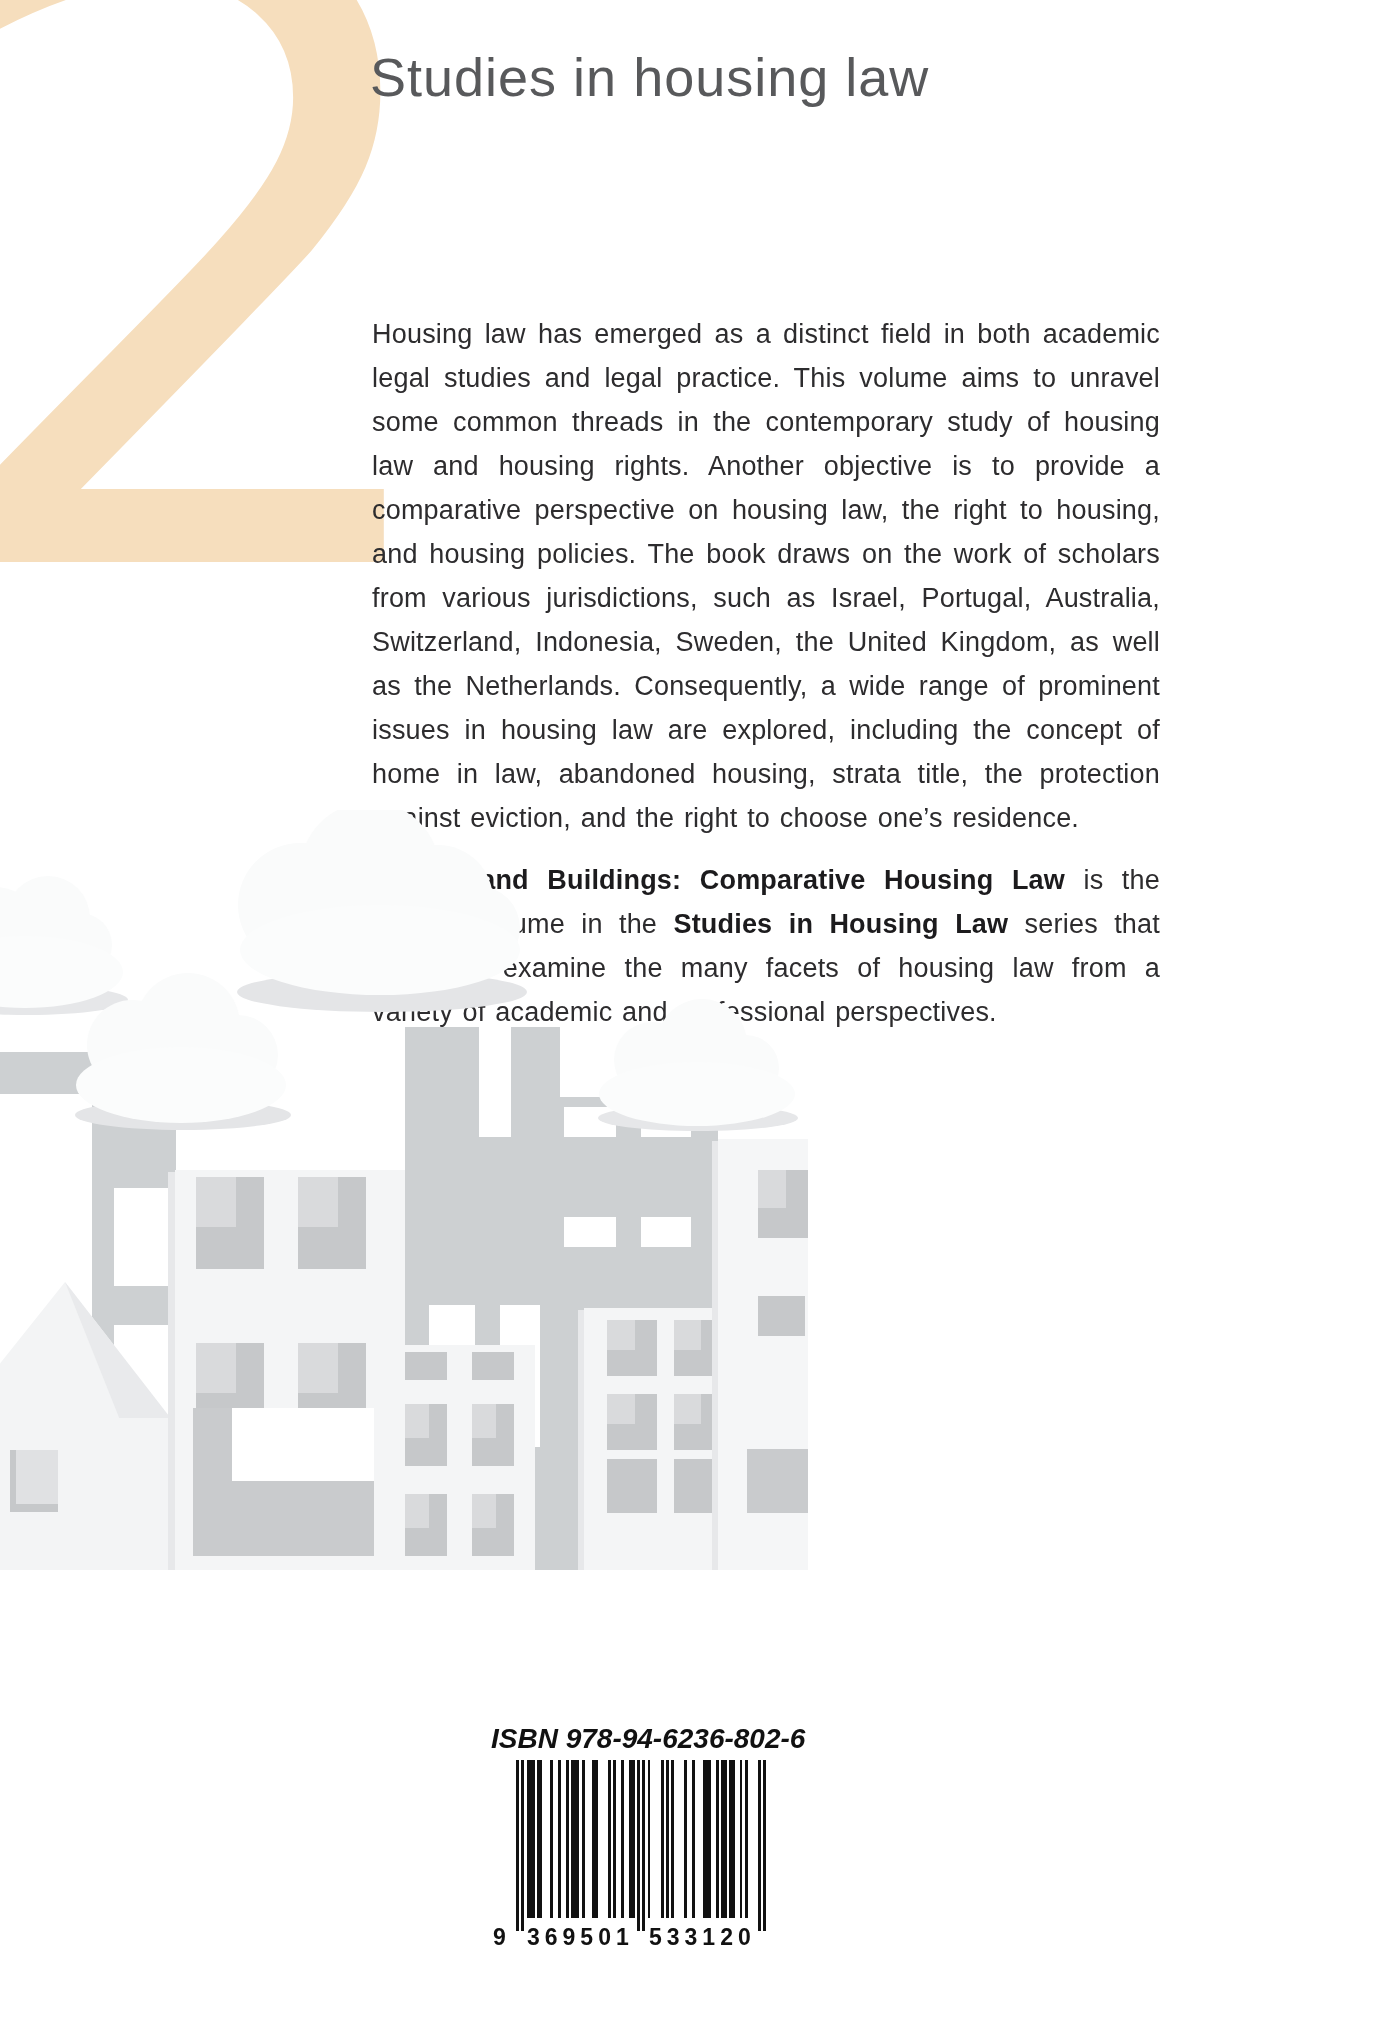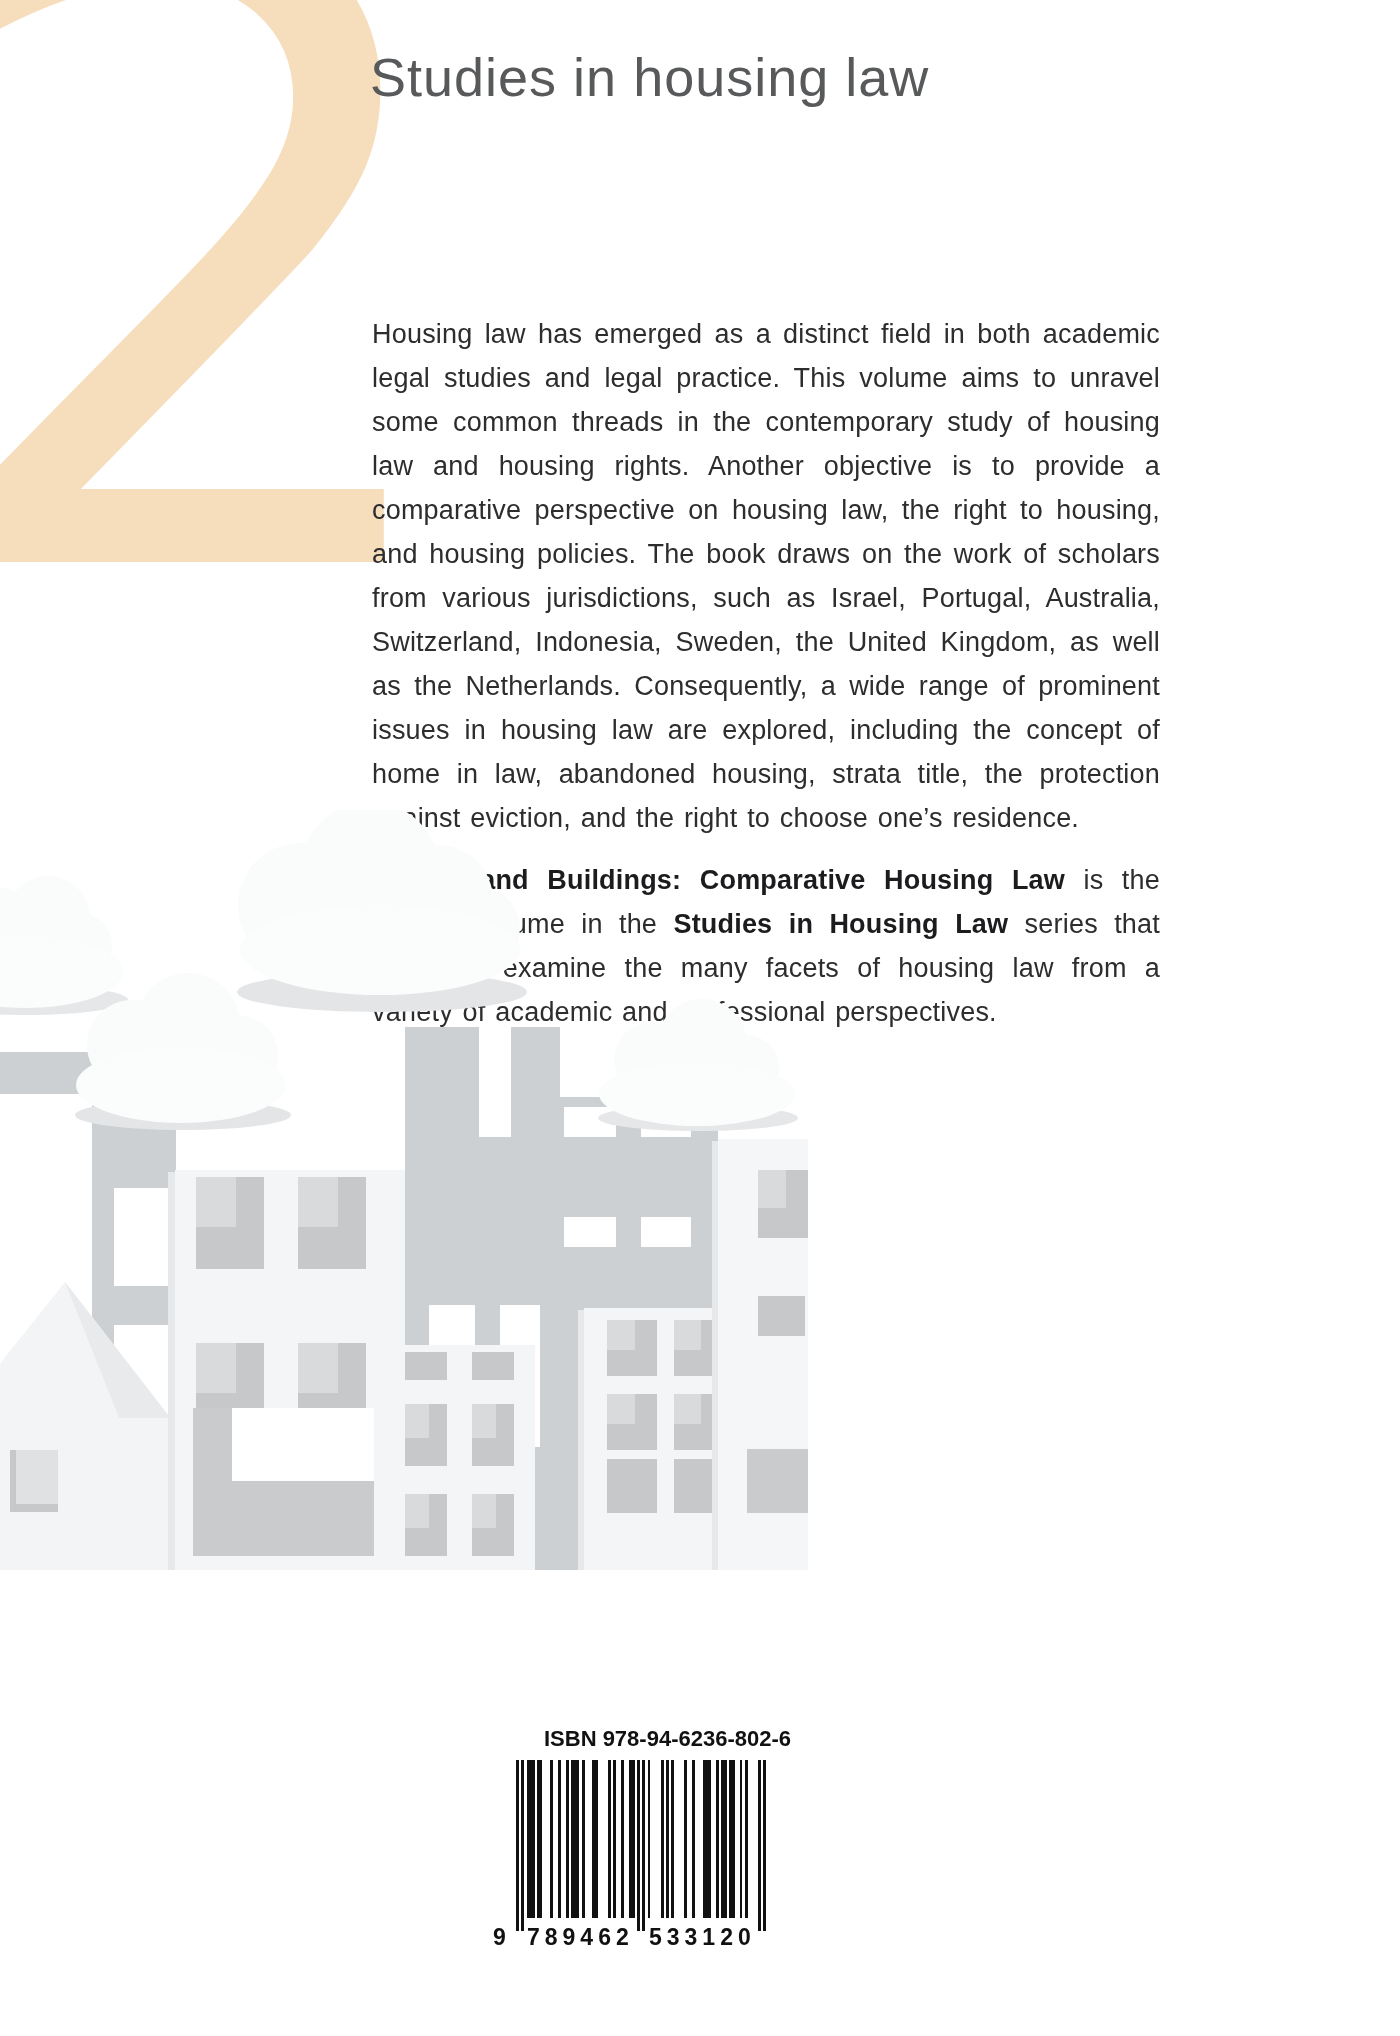--- a/index.html
+++ b/index.html
@@ -22,22 +22,22 @@
     text-align:justify;word-spacing:2px;letter-spacing:.2px;margin:0;
   }
   .blurb-1{top:312px;}
   .blurb-2{top:858px;}
   .blurb b{color:#1c1b1d;}
   
   .city-svg{position:absolute;left:0;top:810px;}
   
   .barcode-block{position:absolute;left:491px;top:1726px;width:300px;height:235px;}
   .isbn-label{
-    display:block;text-align:right;font-size:22px;font-weight:700;
-    color:#111;line-height:26px;white-space:nowrap;letter-spacing:0;
+    display:block;text-align:right;font-size:28px;font-weight:700;
+    color:#111;line-height:26px;white-space:nowrap;letter-spacing:0;font-style:italic;
   }
   .ean-svg{display:block;margin:8px auto 0;}
   .barcode-digits{position:absolute;top:198px;left:0;width:300px;height:30px;font-size:23px;font-weight:600;color:#111;}
   .barcode-digits span{position:absolute;top:0;white-space:nowrap;}
   .digit-left{left:2px;}
   .digit-g1{left:36px;letter-spacing:5px;}
   .digit-g2{left:158px;letter-spacing:5px;}
 </style>
 </head>
 <body>
@@ -212,18 +212,18 @@
         <rect x="207.89" y="0" width="2.78" height="158" fill="#111111"></rect>
         <rect x="213.16" y="0" width="2.78" height="158" fill="#111111"></rect>
         <rect x="215.79" y="0" width="2.78" height="158" fill="#111111"></rect>
         <rect x="223.68" y="0" width="2.78" height="158" fill="#111111"></rect>
         <rect x="228.95" y="0" width="2.78" height="158" fill="#111111"></rect>
         <rect x="242.11" y="0" width="2.78" height="171" fill="#111111"></rect>
         <rect x="247.37" y="0" width="2.78" height="171" fill="#111111"></rect>
       </svg>
     <div class="barcode-digits">
       <span class="digit-left">9</span>
-      <span class="digit-g1">789462</span>
+      <span class="digit-g1">369501</span>
       <span class="digit-g2">533120</span>
     </div>
   </div>
 
 </div>
 
 </body></html>

